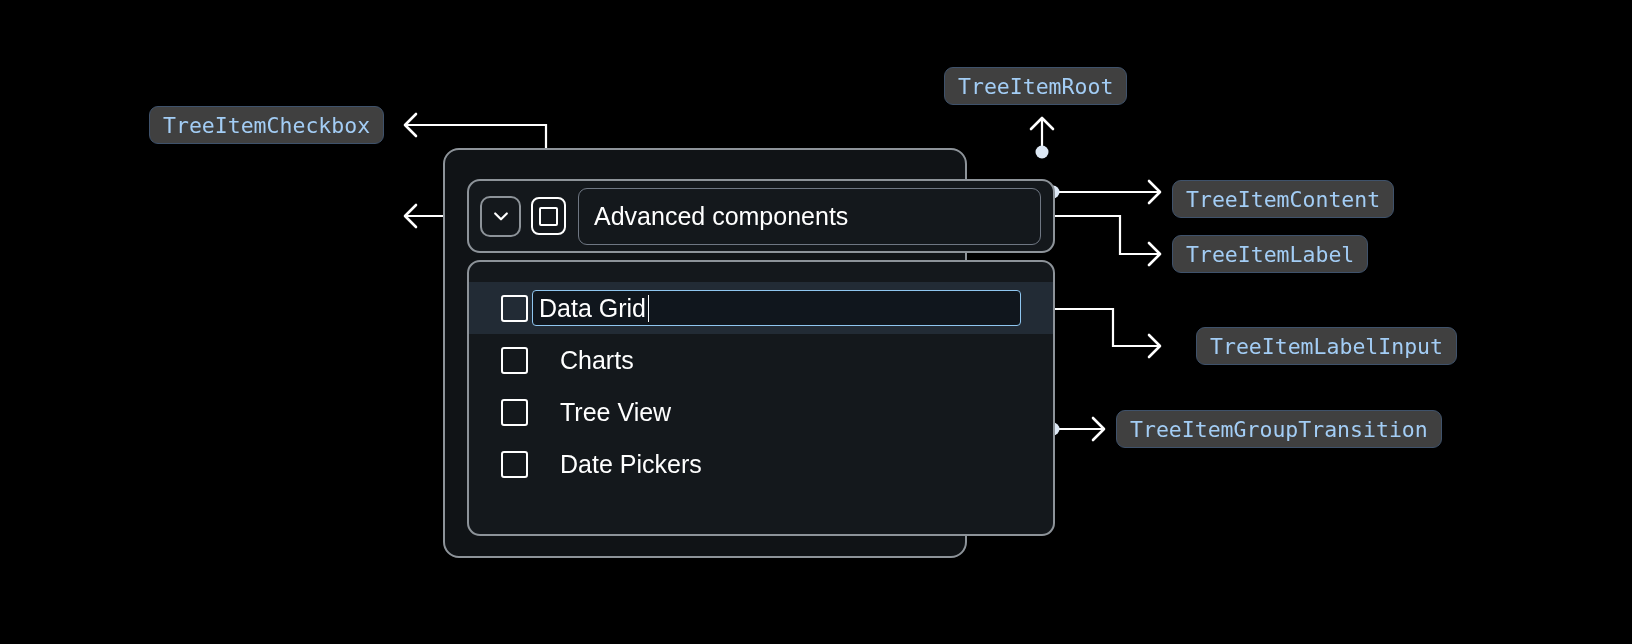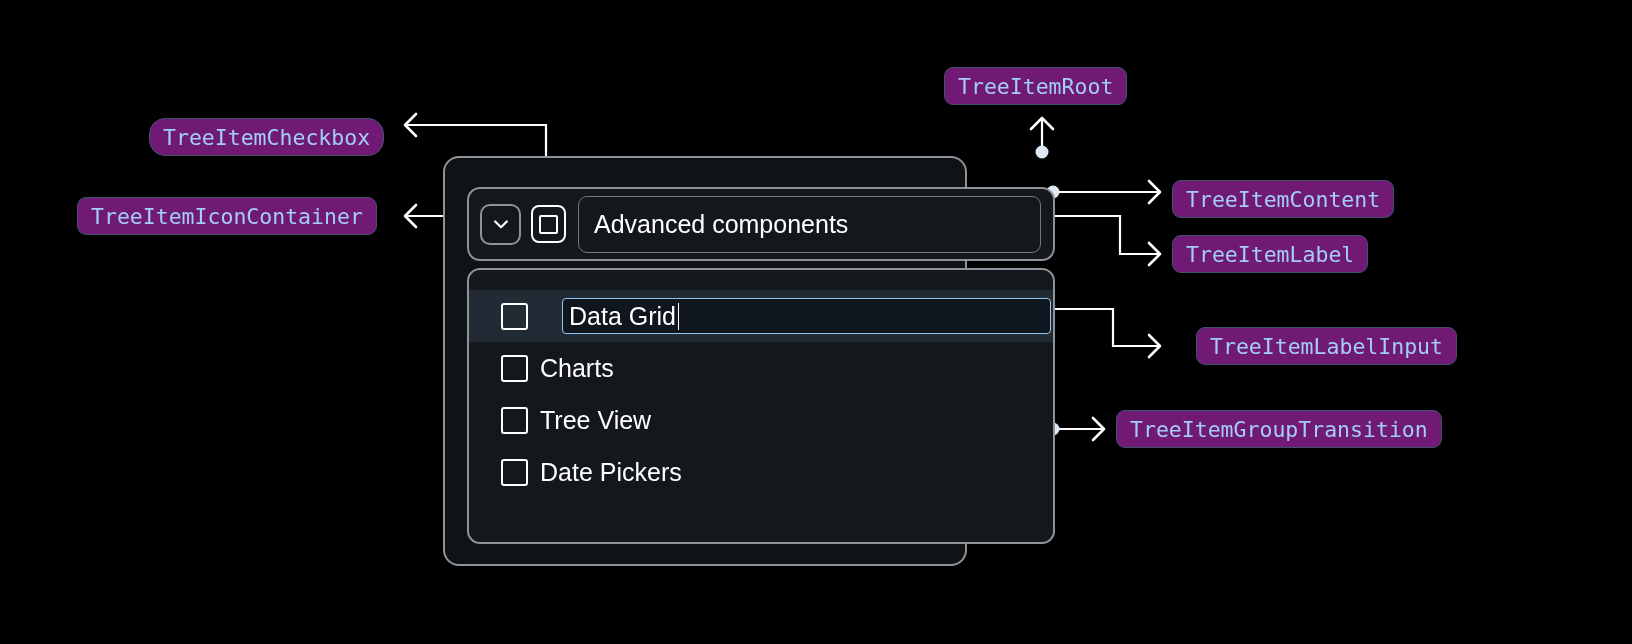--- a/index.html
+++ b/index.html
@@ -26,37 +26,37 @@
     pointer-events: none;
   }
 
   
   .callout {
     position: absolute;
     box-sizing: border-box;
     display: flex;
     align-items: center;
     justify-content: center;
-    background: #701a75;
+    background: #404040;
     border: 1.5px solid #3f526b;
     border-radius: 9px;
     color: #a3cdf5;
     font-family: "DejaVu Sans Mono", monospace;
     font-size: 21.5px;
     letter-spacing: 0px;
     white-space: nowrap;
     padding: 0 13px;
     height: 38px;
   }
 
   
   #tree-root {
     position: absolute;
     left: 443px;
-    top: 156px;
+    top: 148px;
     width: 524px;
     height: 410px;
     box-sizing: border-box;
     background: #101316;
     border: 2px solid #8d9399;
     border-radius: 16px;
   }
 
   #tree-content {
     position: absolute;
@@ -150,27 +150,27 @@
   }
   .row-checkbox {
     box-sizing: border-box;
     width: 27px;
     height: 27px;
     border: 2.5px solid #ffffff;
     border-radius: 3px;
     flex: none;
   }
   .row-label {
-    margin-left: 12px;
+    margin-left: 32px;
     color: #ffffff;
     font-size: 25px;
   }
   .row-input {
     box-sizing: border-box;
-    margin-left: 34px;
+    margin-left: 4px;
     width: 489px;
     height: 36px;
     background: #10161d;
     border: 1.5px solid #8fc6f0;
     border-radius: 4px;
     display: flex;
     align-items: center;
     padding-left: 6px;
     color: #ffffff;
     font-size: 25px;
@@ -221,27 +221,24 @@
       <circle cx="546" cy="198" r="6"></circle>
       <circle cx="493" cy="216" r="6.5"></circle>
       <circle cx="1042" cy="152" r="6.5"></circle>
       <circle cx="1053" cy="192" r="6.5"></circle>
       <circle cx="1042" cy="216" r="6.5"></circle>
       <circle cx="1040" cy="309" r="6.5"></circle>
       <circle cx="1053" cy="429" r="6.5"></circle>
     </g>
   </svg>
 
-  <div class="callout" style="left:149px; top:118px;border-radius:16px;">
+  <div class="callout" style="left:149px; top:106px;">
     <span>TreeItemCheckbox</span>
   </div>
 
-  <div class="callout" style="left:77px; top:197px;">
-    <span>TreeItemIconContainer</span>
-  </div>
 
   <div class="callout" style="left:944px; top:67px;">
     <span>TreeItemRoot</span>
   </div>
 
   <div class="callout" style="left:1172px; top:180px;">
     <span>TreeItemContent</span>
   </div>
 
   <div class="callout" style="left:1172px; top:235px;">

